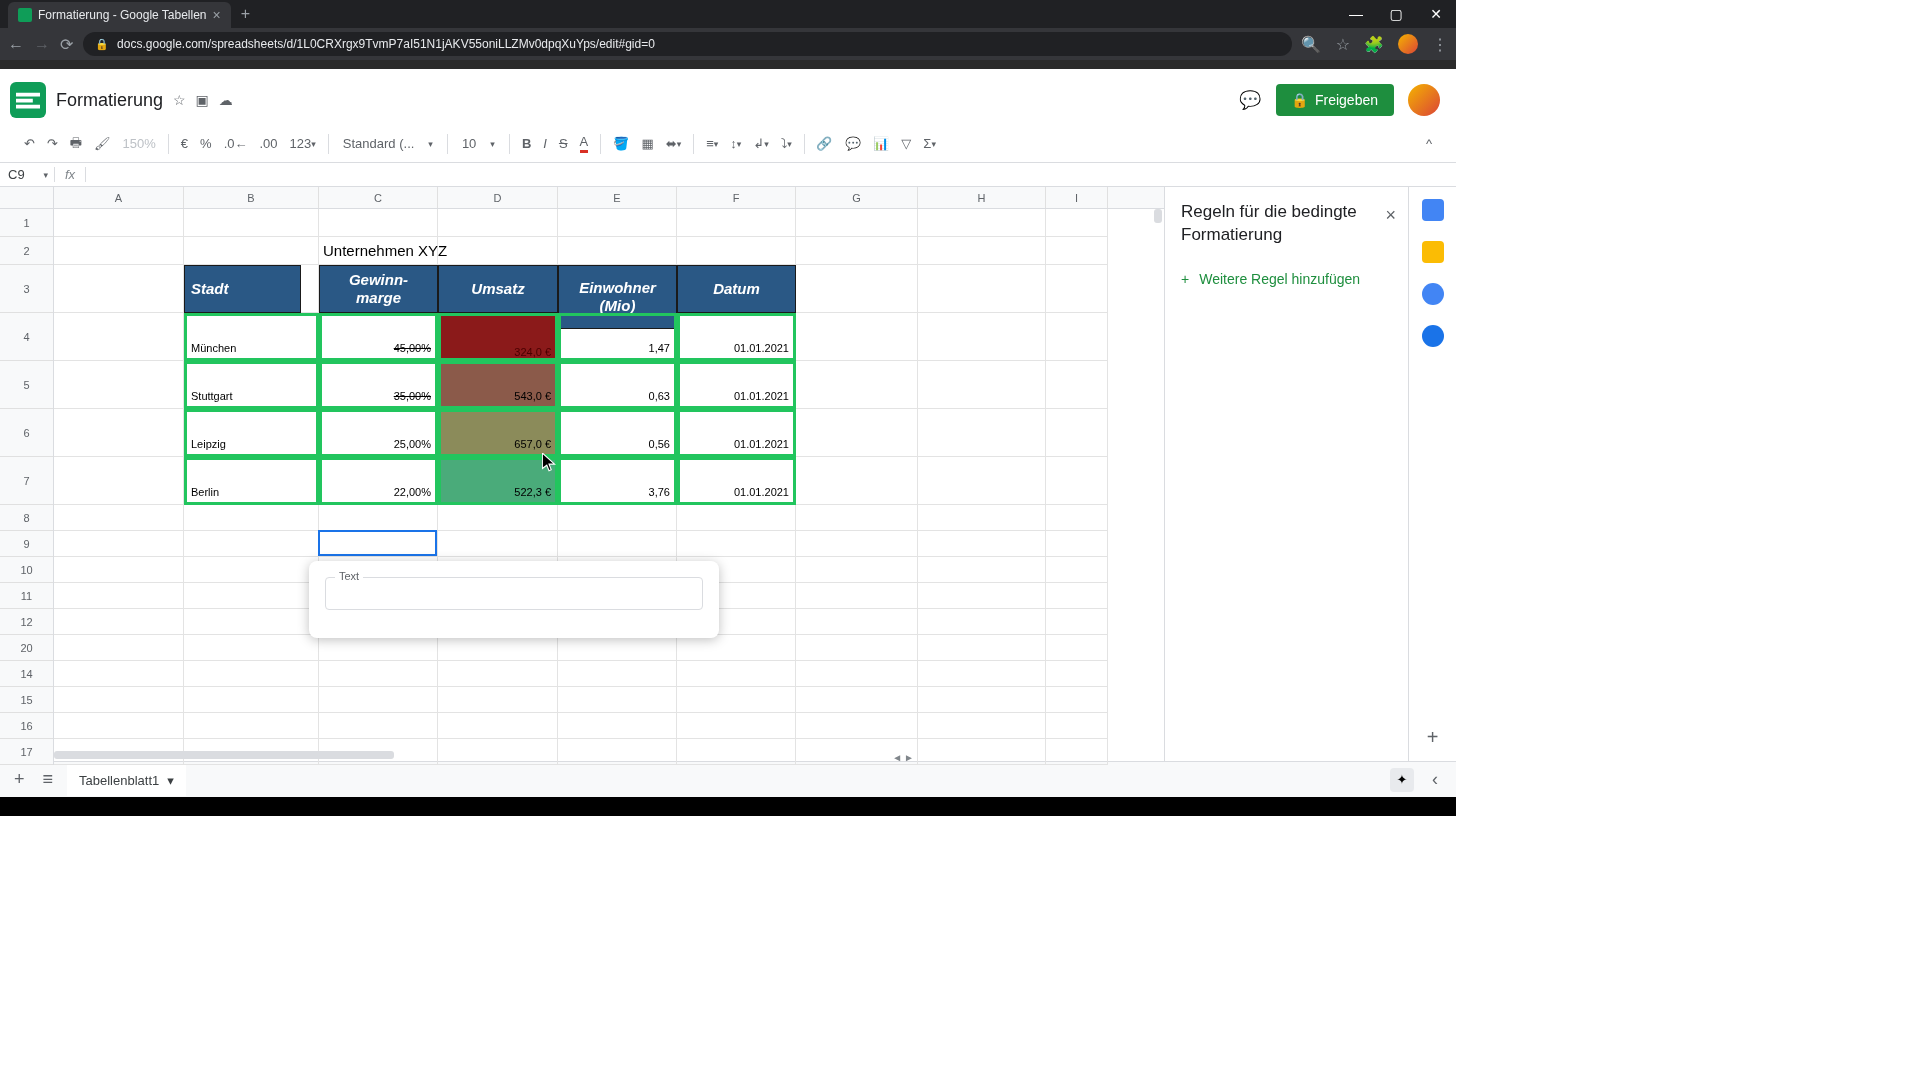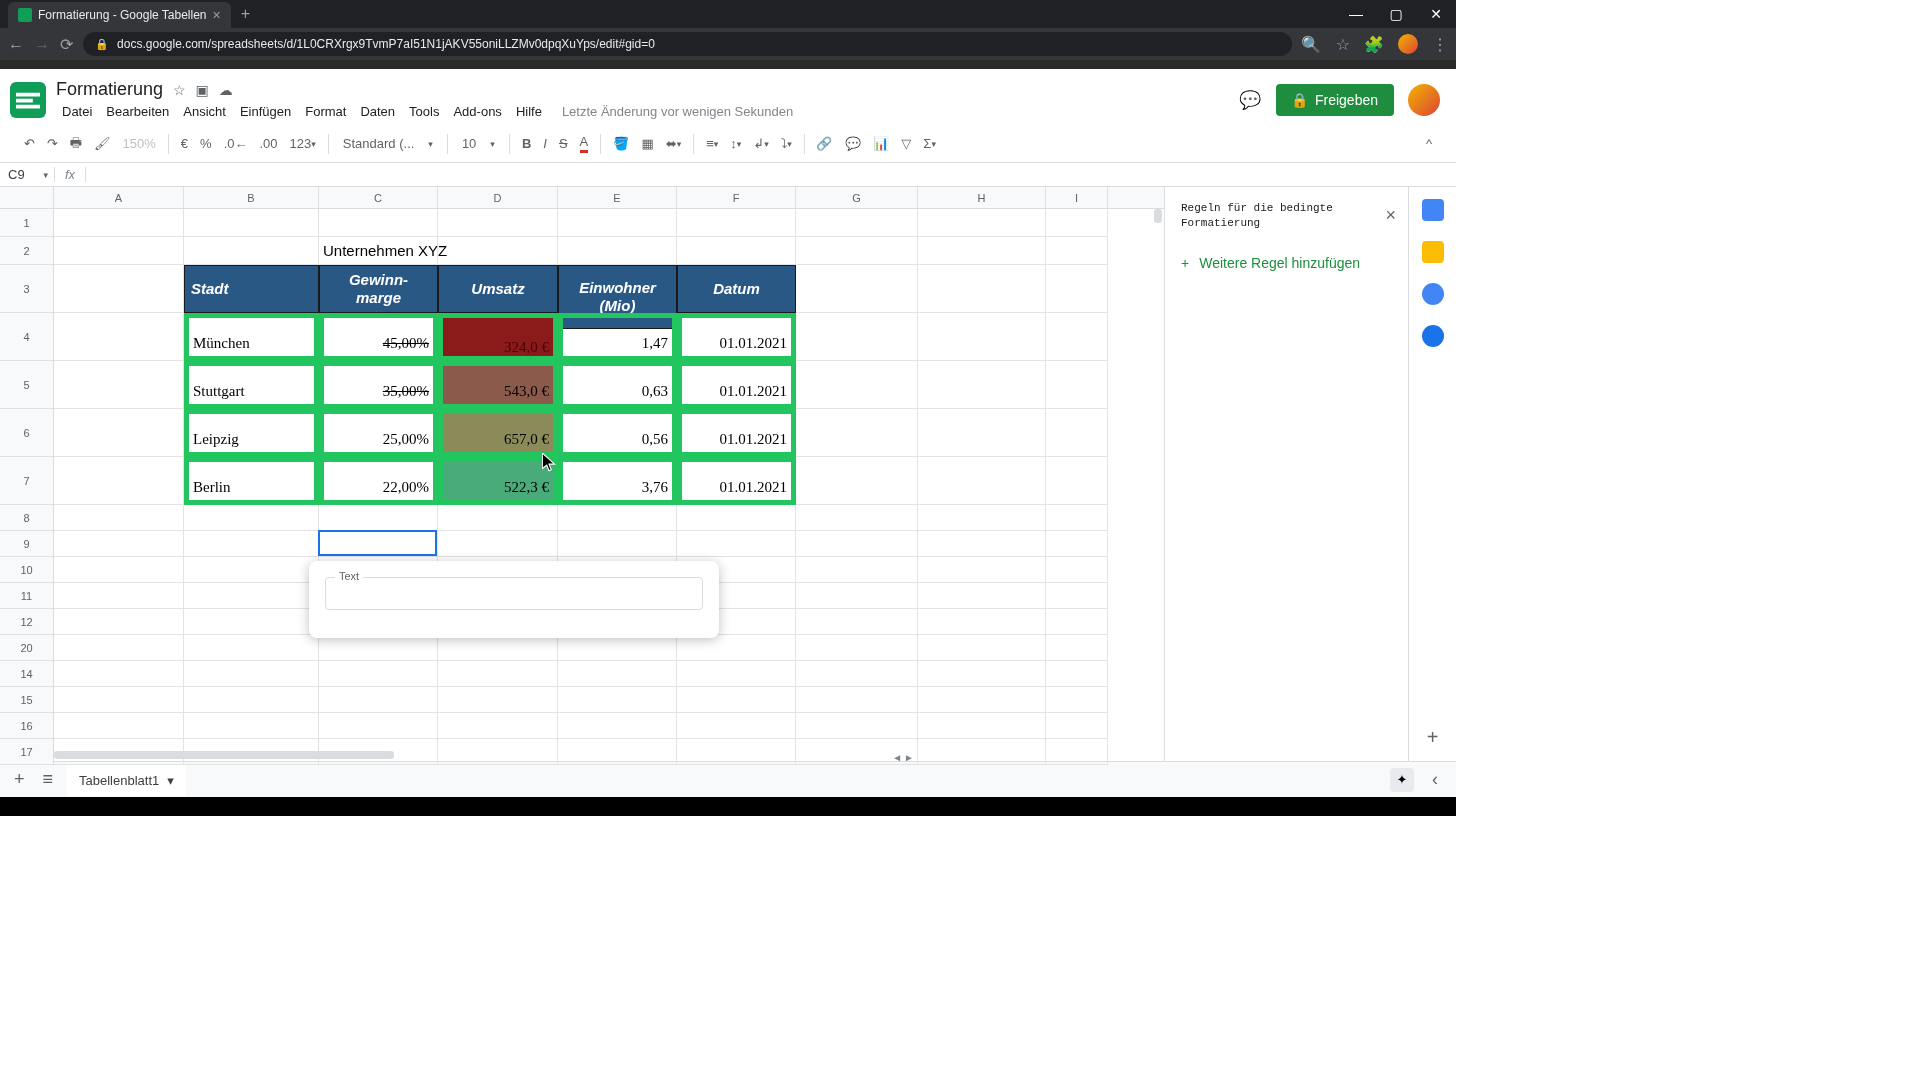--- a/index.html
+++ b/index.html
@@ -61,21 +61,21 @@
 .grid-wrap { flex: 1; position: relative; }
 .grid { position: relative; }
 .col-head { text-align: center; font-size: 11px; color: #5f6368; border-right: 1px solid #e0e0e0; line-height: 22px; }
 .row-head { text-align: center; font-size: 11px; color: #5f6368; border-bottom: 1px solid #e0e0e0; }
 .cell { position: absolute; border-right: 1px solid #e3e3e3; border-bottom: 1px solid #e3e3e3; font-size: 13px; display: flex; align-items: center; padding: 0 4px; }
 
 
 .table-title { font-size: 15px; padding-left: 4px; }
 .hdr-cell { background: #2a5885; color: #fff; font-weight: bold; font-style: italic; justify-content: center; text-align: center; border: 1px solid #1a1a1a; font-size: 15px; line-height: 1.2; }
 .hdr-cell.left { justify-content: flex-start; padding-left: 6px; }
-.data-cell { border: 5px solid #22c55e; font-size: 15px; font-family: Liberation Serif, serif; }
+.data-cell { border: 3px solid #22c55e; font-size: 11px; }
 .data-cell.right { justify-content: flex-end; padding-right: 4px; }
 .data-cell.left { justify-content: flex-start; padding-left: 4px; }
 .strike { text-decoration: line-through; }
 .um1 { background: #8b1a1a; color: #4a0000; }
 .um2 { background: #8b5a4a; }
 .um3 { background: #8b8b5a; }
 .um4 { background: #4aab7a; }
 
 
 .sel-cell { position: absolute; border: 2px solid #1a73e8; background: #fff; }
@@ -85,21 +85,21 @@
 .link-popup .field-wrap { position: relative; margin-bottom: 12px; }
 .link-popup .field-label { font-size: 11px; color: #5f6368; background: #fff; position: absolute; top: -7px; left: 10px; padding: 0 4px; }
 .link-popup input { width: 100%; border: 1px solid #dadce0; border-radius: 4px; padding: 8px 10px; font-size: 13px; }
 .link-popup .field-wrap.active input { border: 2px solid #1a73e8; }
 .link-popup .field-wrap.active .field-label { color: #1a73e8; }
 .link-popup .bottom { display: flex; gap: 10px; align-items: flex-start; }
 .link-popup .apply-btn { background: #188038; color: #fff; border-radius: 4px; padding: 9px 20px; font-size: 14px; font-weight: 500; }
 
 
 .side-panel { width: 244px; border-left: 1px solid #dadce0; padding: 14px 16px; position: relative; }
-.side-panel .sp-title { font-size: 11px; color: #202124; line-height: 1.35; padding-right: 20px; font-family: Liberation Mono, monospace; }
+.side-panel .sp-title { font-size: 17px; color: #202124; line-height: 1.35; padding-right: 20px; }
 .side-panel .sp-close { position: absolute; right: 12px; top: 18px; color: #5f6368; font-size: 18px; }
 .side-panel .add-rule { display: flex; align-items: center; gap: 10px; color: #1e8e3e; font-size: 14px; margin-top: 24px; }
 
 
 .right-rail { width: 48px; border-left: 1px solid #dadce0; display: flex; flex-direction: column; align-items: center; padding-top: 12px; gap: 20px; }
 .rail-icon { width: 22px; height: 22px; border-radius: 4px; }
 .rail-cal { background: #4285f4; }
 .rail-keep { background: #fbbc04; }
 .rail-tasks { background: #4285f4; border-radius: 50%; }
 .rail-contacts { background: #1a73e8; border-radius: 50%; }
@@ -162,32 +162,20 @@
   <div class="app-logo"></div>
   <div class="doc-area">
     <div class="doc-title-row">
       <span class="doc-title">Formatierung</span>
       <div class="doc-icons">
         <span>☆</span>
         <span>▣</span>
         <span>☁</span>
       </div>
     </div>
-    <div class="menu-bar" id="menu-bar">
-        <span>Datei</span>
-        <span>Bearbeiten</span>
-        <span>Ansicht</span>
-        <span>Einfügen</span>
-        <span>Format</span>
-        <span>Daten</span>
-        <span>Tools</span>
-        <span>Add-ons</span>
-        <span>Hilfe</span>
-        <span class="last-edit">Letzte Änderung vor wenigen Sekunden</span>
-      </div>
   </div>
   <div class="header-right">
     <span class="comment-icon">💬</span>
     <div class="share-btn">
       <span>🔒</span>
       <span>Freigeben</span>
     </div>
     <div class="user-avatar"></div>
   </div>
 </div>
@@ -443,21 +431,21 @@
               <div class="cell " style="left: 0px; top: 530px; width: 130px; height: 26px;"></div>
               <div class="cell " style="left: 130px; top: 530px; width: 135px; height: 26px;"></div>
               <div class="cell " style="left: 265px; top: 530px; width: 119px; height: 26px;"></div>
               <div class="cell " style="left: 384px; top: 530px; width: 120px; height: 26px;"></div>
               <div class="cell " style="left: 504px; top: 530px; width: 119px; height: 26px;"></div>
               <div class="cell " style="left: 623px; top: 530px; width: 119px; height: 26px;"></div>
               <div class="cell " style="left: 742px; top: 530px; width: 122px; height: 26px;"></div>
               <div class="cell " style="left: 864px; top: 530px; width: 128px; height: 26px;"></div>
               <div class="cell " style="left: 992px; top: 530px; width: 62px; height: 26px;"></div>
               <div class="cell table-title" style="left: 265px; top: 28px; width: 477px; height: 28px;">Unternehmen XYZ</div>
-              <div class="cell hdr-cell left" style="left: 130px; top: 56px; width: 135px; height: 48px; white-space: pre;">Stadt</div>
+              <div class="cell hdr-cell left" style="left: 130px; top: 56px; width: 117px; height: 48px; white-space: pre;">Stadt</div>
               <div class="cell hdr-cell " style="left: 265px; top: 56px; width: 119px; height: 48px; white-space: pre;">Gewinn-
 marge</div>
               <div class="cell hdr-cell " style="left: 384px; top: 56px; width: 120px; height: 48px; white-space: pre;">Umsatz</div>
               <div class="cell hdr-cell " style="left: 504px; top: 56px; width: 119px; height: 64px; white-space: pre;">Einwohner
 (Mio)</div>
               <div class="cell hdr-cell " style="left: 623px; top: 56px; width: 119px; height: 48px; white-space: pre;">Datum</div>
               <div class="cell data-cell left" style="left: 130px; top: 104px; width: 135px; height: 48px; align-items: flex-end; padding-bottom: 4px;">München</div>
               <div class="cell data-cell right strike" style="left: 265px; top: 104px; width: 119px; height: 48px; align-items: flex-end; padding-bottom: 4px;">45,00%</div>
               <div class="cell data-cell right um1" style="left: 384px; top: 104px; width: 120px; height: 48px; align-items: flex-end; ">324,0 €</div>
               <div class="cell data-cell right" style="left: 504px; top: 104px; width: 119px; height: 48px; align-items: flex-end; padding-bottom: 4px;">1,47</div>

